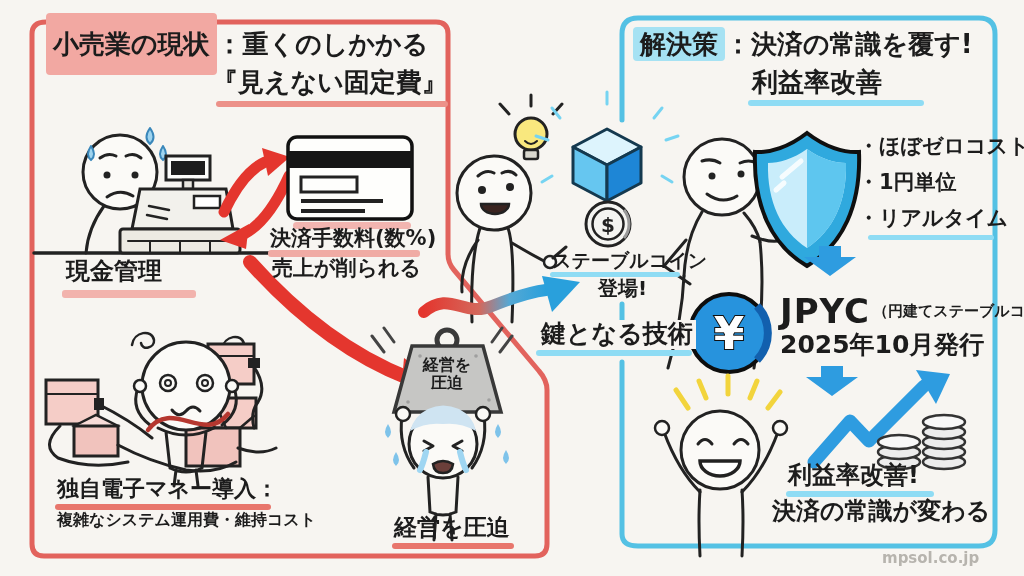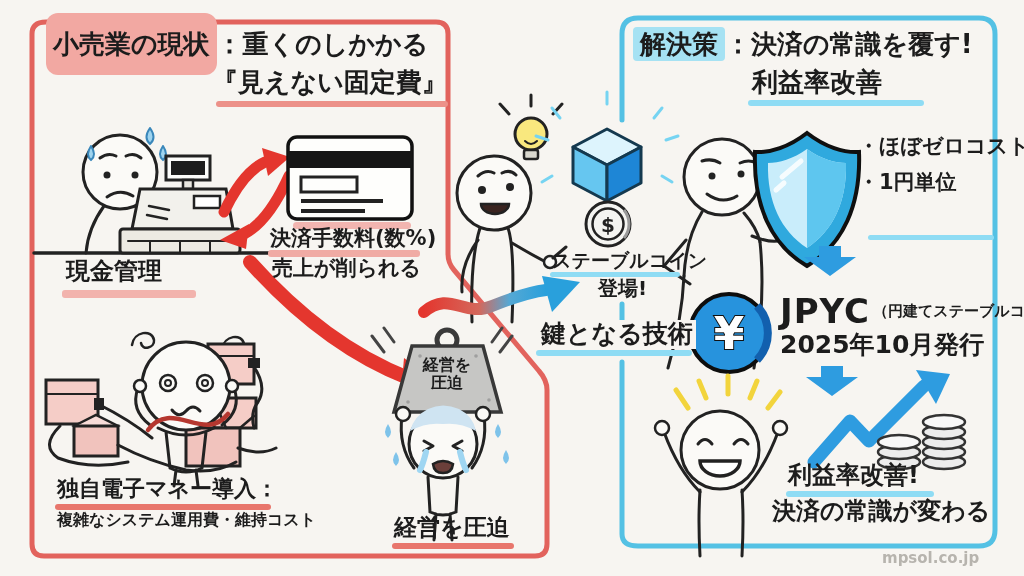--- a/index.html
+++ b/index.html
@@ -1,20 +1,20 @@
 <!DOCTYPE html>
 <html><head>
 <meta charset="utf-8">
 <style>
   html,body{margin:0;padding:0;}
   .stage{position:relative;width:1024px;height:576px;background:#f7f5f1;overflow:hidden;
          font-family:"DejaVu Sans",sans-serif;color:#1c1c1c;}
   .stage svg{position:absolute;left:0;top:0;}
   .txt{position:absolute;font-weight:700;line-height:1.15;white-space:nowrap;color:#1c1c1c;}
-  .hl-red{background:#f2a8a2;padding:16px 7px;border-radius:12px;}
+  .hl-red{background:#f2a8a2;padding:16px 7px;border-radius:4px;}
   .hl-blue{background:#a6e2f3;padding:2px 7px;border-radius:4px;}
   .bar{position:absolute;height:6px;border-radius:3px;}
   .jpyc-row{display:flex;align-items:center;gap:3px;}
   .wm{color:#b7b4ae;font-weight:700;}
 </style>
 </head>
 <body>
 
 <div class="stage">
 
@@ -252,20 +252,21 @@
 <div class="bar" style="left:536px;top:350px;width:156px;background:#8fdcf4;"></div>
 
 <div class="txt" style="left:633px;top:30px;font-size:26px;">
   <span class="hl-blue">解決策</span><span>：決済の常識を覆す!</span>
 </div>
 <div class="txt" style="left:752px;top:68px;font-size:26px;">利益率改善</div>
 <div class="bar" style="left:748px;top:100px;width:176px;background:#8fdcf4;"></div>
 
 <div class="txt" style="left:858px;top:134px;font-size:21px;">・ほぼゼロコスト</div>
 <div class="txt" style="left:858px;top:170px;font-size:21px;">・1円単位</div>
+<div class="txt" style="left:858px;top:206px;font-size:21px;">・リアルタイム</div>
 <div class="bar" style="left:868px;top:235px;width:126px;height:5px;background:#8fdcf4;"></div>
 
 <div class="txt jpyc-row" style="left:780px;top:292px;">
   <span style="font-size:34px;font-weight:800;letter-spacing:1px;">JPYC</span>
   <span style="font-size:15px;">（円建てステーブルコイン）</span>
 </div>
 <div class="txt" style="left:780px;top:331px;font-size:25px;">2025年10月発行</div>
 
 <div class="txt" style="left:788px;top:462px;font-size:24px;">利益率改善!</div>
 <div class="bar" style="left:786px;top:491px;width:148px;background:#8fdcf4;"></div>

